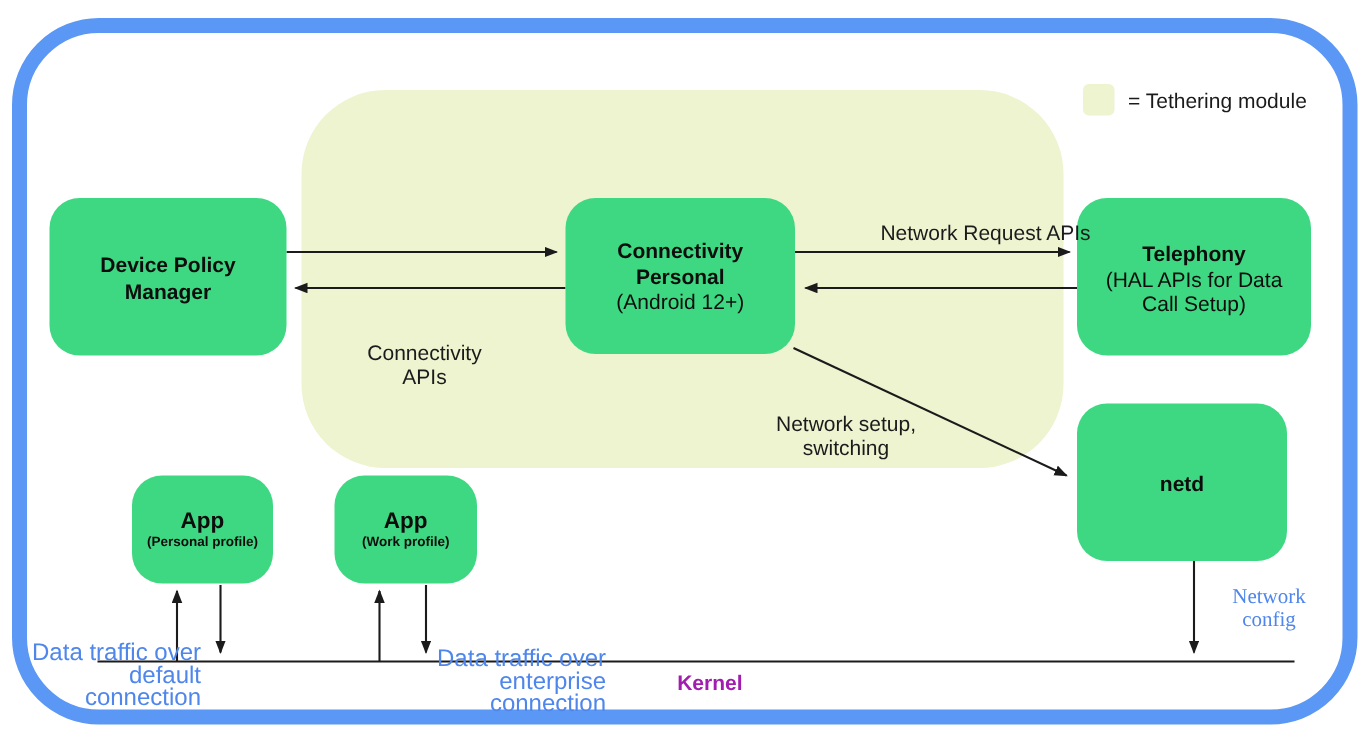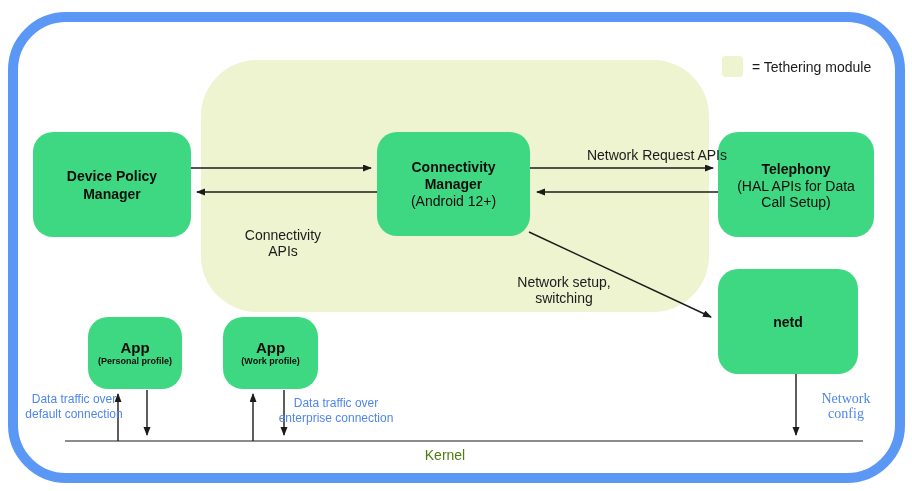--- a/index.html
+++ b/index.html
@@ -23,30 +23,30 @@
   }
   .node-title{font-weight:bold;font-size:14px;line-height:18px;}
   .node-sub{font-size:14px;line-height:16px;}
   .node-app .node-title{font-size:15px;line-height:17px;}
   .node-app .node-sub{font-size:9px;font-weight:bold;line-height:11px;}
   .edge-label{
     position:absolute;font-size:14px;line-height:16px;text-align:center;color:#1b1b1b;
   }
   .edge-label.nowrap{white-space:nowrap;text-align:right;}
   .blue-label{
-    position:absolute;font-size:12px;line-height:15px;text-align:center;color:#4e86ec;
+    position:absolute;font-size:16px;line-height:15px;text-align:right;color:#4e86ec;margin-top:36px;
   }
   .config-label{
     position:absolute;font-size:14px;line-height:15px;text-align:center;color:#4e86ec;
   }
   .legend{position:absolute;left:722px;top:56px;display:flex;align-items:center;}
   .legend-swatch{width:21px;height:21px;background:#eef3d0;border-radius:4px;margin-right:9px;}
   .legend-label{font-size:14px;color:#1b1b1b;}
-  .kernel-label{position:absolute;left:395px;top:447px;width:100px;text-align:center;
-    font-size:14px;color:#4d7c0f;}
+  .kernel-label{position:absolute;left:395px;top:447px;width:100px;text-align:right;
+    font-size:14px;color:#a21caf;font-weight:bold;}
 </style>
 </head>
 <body>
 
 <div class="canvas">
 
   <div class="outer-border"></div>
   <div class="module-bg"></div>
 
   <svg class="arrows" viewBox="0 0 912 491">
@@ -73,21 +73,21 @@
   <div class="legend">
     <div class="legend-swatch"></div>
     <div class="legend-label">= Tethering module</div>
   </div>
 
   <div class="node" style="left:33px;top:132px;width:158px;height:105px;">
     <div class="node-title" style="width:110px;">Device Policy Manager</div>
   </div>
 
   <div class="node" style="left:377px;top:132px;width:153px;height:104px;">
-    <div class="node-title" style="width:100px;line-height:17px;">Connectivity Manager</div>
+    <div class="node-title" style="width:100px;line-height:17px;">Connectivity Personal</div>
     <div class="node-sub">(Android 12+)</div>
   </div>
 
   <div class="node" style="left:718px;top:132px;width:156px;height:105px;">
     <div class="node-title">Telephony</div>
     <div class="node-sub" style="width:128px;">(HAL APIs for Data Call Setup)</div>
   </div>
 
   <div class="node" style="left:718px;top:269px;width:140px;height:105px;">
     <div class="node-title">netd</div>

